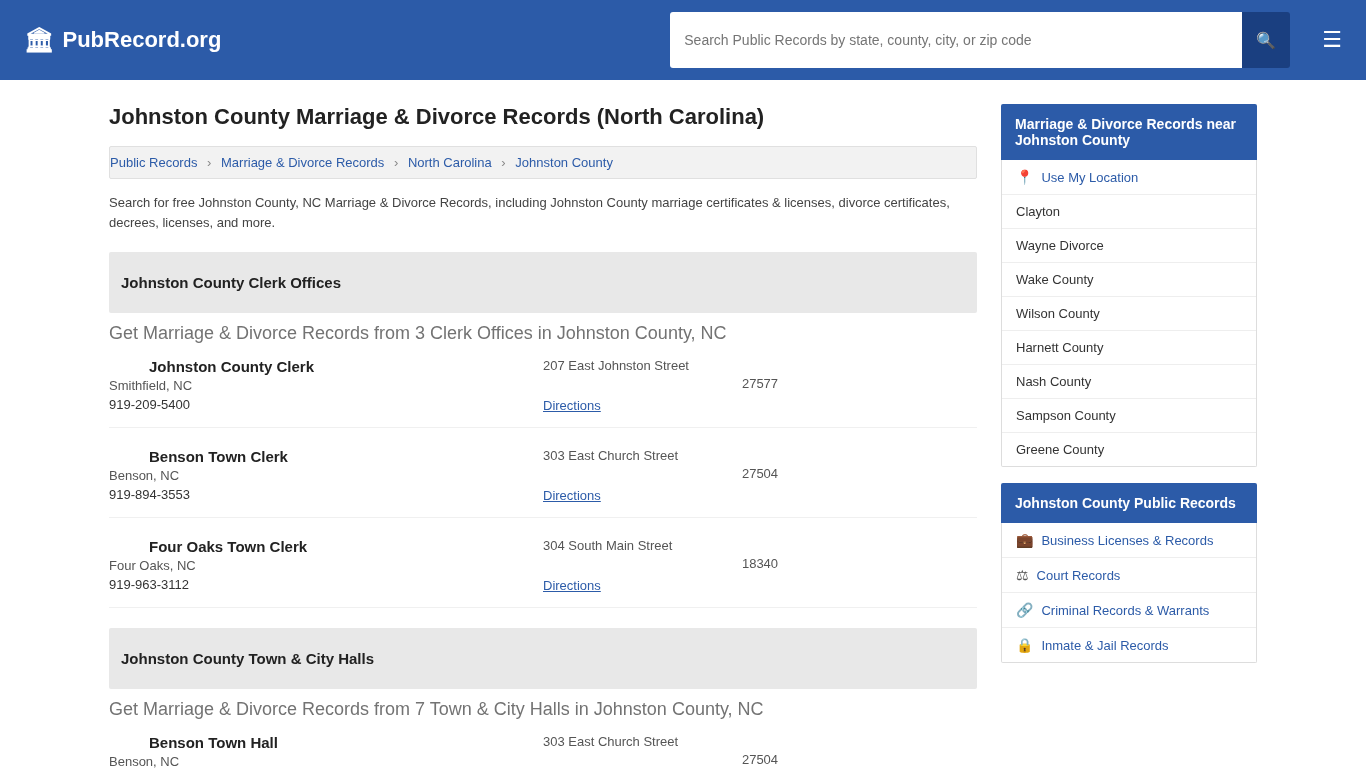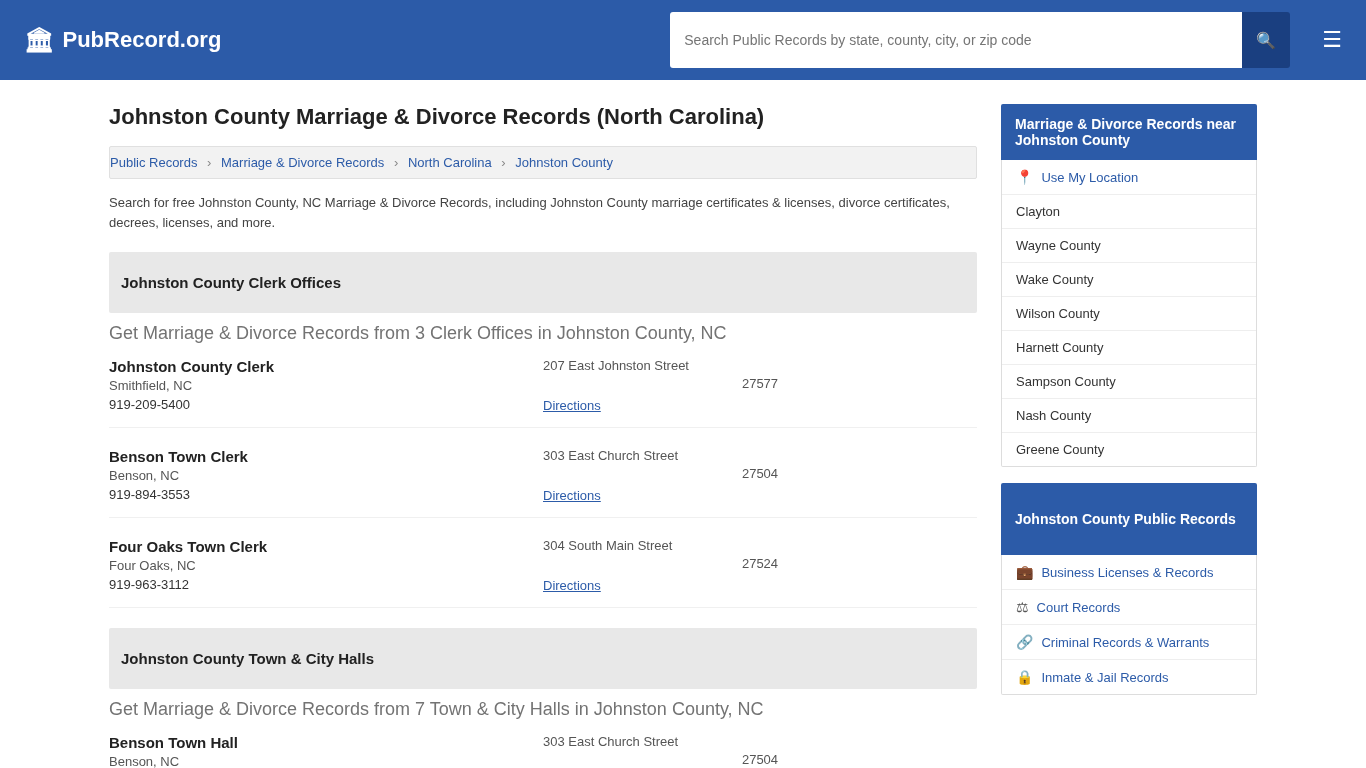--- a/index.html
+++ b/index.html
@@ -131,20 +131,21 @@
       margin-bottom: 20px;
       padding-bottom: 14px;
       border-bottom: 1px solid #f0f0f0;
     }
     .office-left {}
     .office-name {
       font-weight: bold;
       font-size: 15px;
       color: #222;
       margin-bottom: 3px;
+      margin-left: 40px;
     }
     .office-city {
       font-size: 13px;
       color: #555;
       margin-bottom: 3px;
     }
     .office-phone {
       font-size: 13px;
       color: #333;
       margin-top: 4px;
@@ -201,21 +202,21 @@
       font-size: 14px;
       color: #555;
     }
     .sidebar-location {
       color: #2c5ba8;
     }
 
     .sidebar-section-title2 {
       background: #2c5ba8;
       color: #fff;
-      padding: 28px 14px;
+      padding: 12px 14px;
       font-weight: bold;
       font-size: 14px;
       margin-top: 0;
       border-radius: 2px 2px 0 0;
     }
     .sidebar-list2 {
       border: 1px solid #ddd;
       border-top: none;
       border-radius: 0 0 2px 2px;
     }
@@ -304,21 +305,21 @@
     </div>
 
     <div class="office-card">
       <div class="office-left">
         <div class="office-name">Four Oaks Town Clerk</div>
         <div class="office-city">Four Oaks, NC</div>
         <div class="office-phone">919-963-3112</div>
       </div>
       <div class="office-right">
         <div class="office-address">304 South Main Street</div>
-        <div class="office-zip">27524</div>
+        <div class="office-zip">18340</div>
         <a class="directions-link" href="#">Directions</a>
       </div>
     </div>
 
     <div class="section-header">Johnston County Town &amp; City Halls</div>
     <p class="section-description">Get Marriage &amp; Divorce Records from 7 Town &amp; City Halls in Johnston County, NC</p>
 
     <div class="office-card">
       <div class="office-left">
         <div class="office-name">Benson Town Hall</div>
@@ -338,36 +339,36 @@
     <div class="sidebar-section-title">Marriage &amp; Divorce Records near Johnston County</div>
     <div class="sidebar-list">
       <div class="sidebar-item sidebar-location">
         <span class="si-icon">📍</span>
         <span>Use My Location</span>
       </div>
       <div class="sidebar-item">
         <span>Clayton</span>
       </div>
       <div class="sidebar-item">
-        <span>Wayne County</span>
+        <span>Wayne Divorce</span>
       </div>
       <div class="sidebar-item">
         <span>Wake County</span>
       </div>
       <div class="sidebar-item">
         <span>Wilson County</span>
       </div>
       <div class="sidebar-item">
         <span>Harnett County</span>
       </div>
       <div class="sidebar-item">
+        <span>Nash County</span>
+      </div>
+      <div class="sidebar-item">
         <span>Sampson County</span>
-      </div>
-      <div class="sidebar-item">
-        <span>Nash County</span>
       </div>
       <div class="sidebar-item">
         <span>Greene County</span>
       </div>
     </div>
 
     <div class="sidebar-section-title2">Johnston County Public Records</div>
     <div class="sidebar-list2">
       <div class="sidebar-item2">
         <span class="si2-icon">💼</span>

